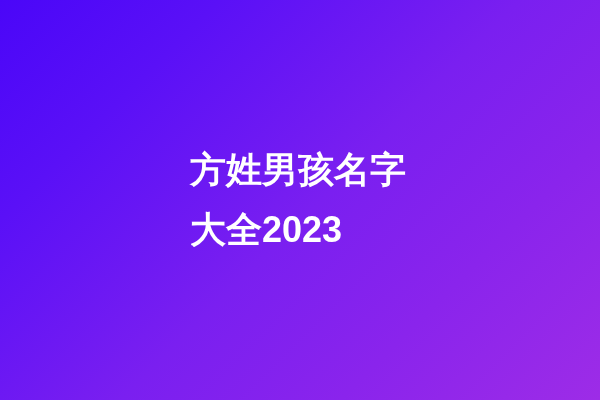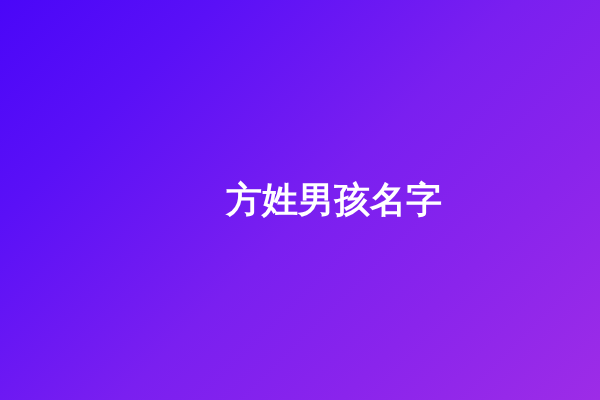--- a/index.html
+++ b/index.html
@@ -30,21 +30,21 @@
     padding-left: 190px;
   }
   .title-line {
     color: #ffffff;
     font-size: 36px;
     font-weight: bold;
     line-height: 60px;
     letter-spacing: 0px;
     white-space: nowrap;
     font-family: "Liberation Sans", "DejaVu Sans", sans-serif;
-    margin-left: 36px;
   }
 </style>
 </head>
 <body>
 
 <div id="banner">
   <div class="title-line">方姓男孩名字</div>
+  <div class="title-line">大全2023</div>
 </div>
 
 </body></html>

